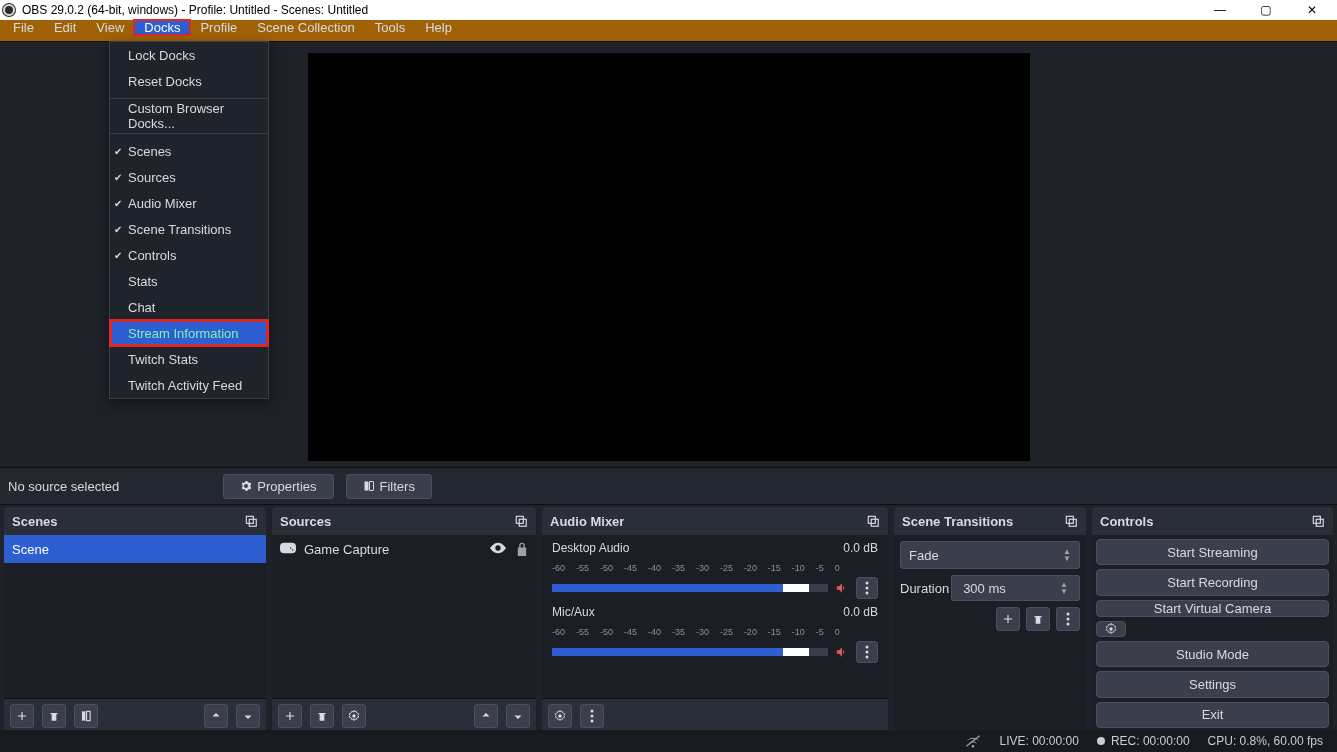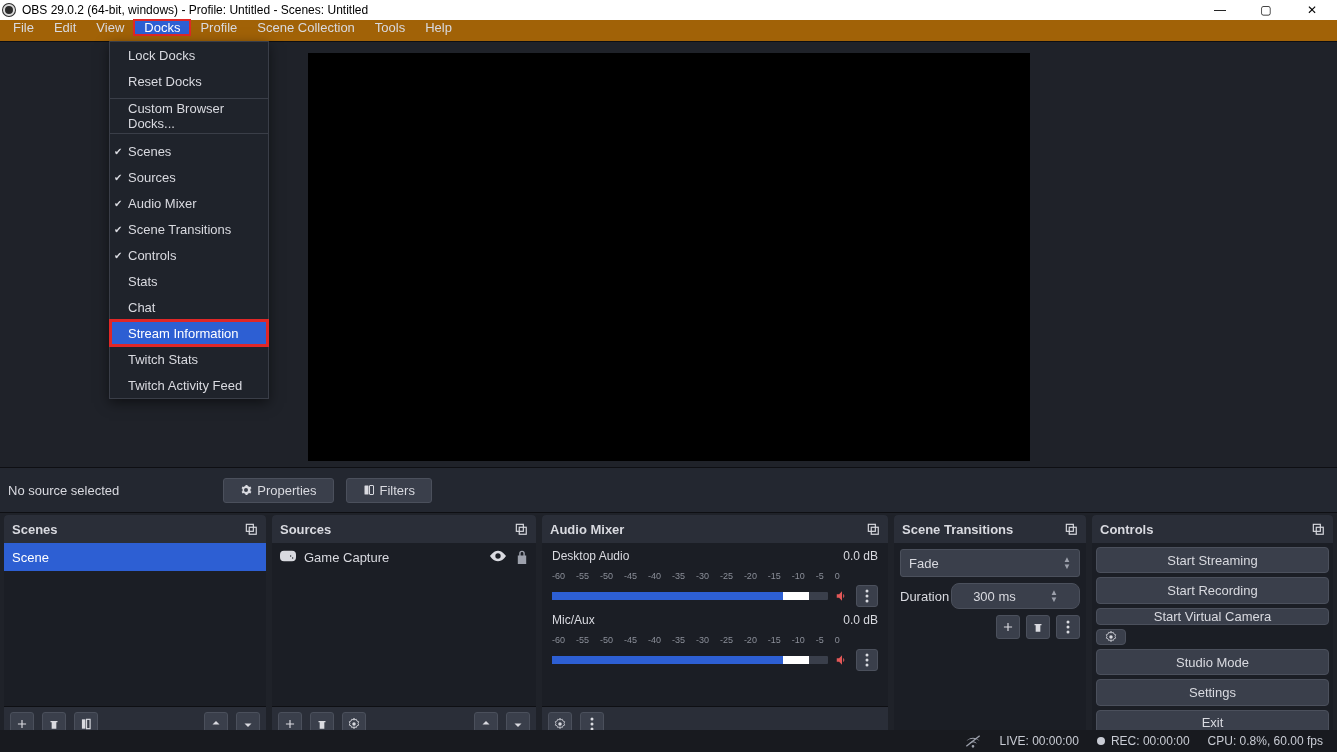--- a/index.html
+++ b/index.html
@@ -17,30 +17,30 @@
   
   .menubar { height:22px; background:#a16207; display:flex; align-items:flex-start; padding:0 3px; border-bottom:1px solid #0e0f13;}
   .menuitem { padding:0 10px; display:flex; align-items:center; font-size:13px; cursor:default;}
   .menuitem.active { background:#2d5fd3; color:#fff; }
   .red-highlight { outline:2px solid #e02727; outline-offset:-1px; }
 
   
   .dropdown { position:absolute; left:109px; top:41px; width:160px; background:#1f232b; border:1px solid #3a3e48; box-shadow:0 4px 12px rgba(0,0,0,.5); z-index:50; }
   .dd-item { height:26px; display:flex; align-items:center; padding-left:18px; font-size:13px; position:relative; }
   .dd-item .chk { position:absolute; left:4px; font-size:10px; color:#d9dae0;}
-  .dd-item.selected { background:#2d5fd3; color:#ffffff;}
+  .dd-item.selected { background:#2d5fd3; color:#86efac;}
   .dd-item.red-box { outline:3px solid #e02727; outline-offset:-2px;}
   .dd-sep { height:1px; background:#3a3e48; margin:4px 0;}
 
   
   .main-top { height:425px; background:#1f2229; display:flex; align-items:center; justify-content:center; position:relative;}
   .preview { width:722px; height:408px; background:#000; margin-top:5px;}
 
   
-  .src-toolbar { height:46px; background:#232730; display:flex; align-items:center; padding:0 8px; gap:12px; border-top:1px solid #0e0f13; border-bottom:1px solid #0e0f13;}
+  .src-toolbar { height:38px; background:#232730; display:flex; align-items:center; padding:0 8px; gap:12px; border-top:1px solid #0e0f13; border-bottom:1px solid #0e0f13;}
   .tool-btn { background:#3a3f4b; border:1px solid #4b505c; padding:4px 16px; border-radius:3px; display:flex; align-items:center; gap:5px; font-size:13px;}
   .tool-btn svg { width:12px; height:12px; fill:#d9dae0;}
 
   
   .docks { display:flex; height:225px; gap:6px; padding:0 4px; margin-top:2px;}
   .dock { background:#1b1e25; display:flex; flex-direction:column; border-radius:4px; overflow:hidden; }
   .dock-header { height:28px; background:#2a2e38; display:flex; align-items:center; justify-content:space-between; padding:0 8px; font-size:13px; font-weight:600;}
   .dock-header .pop-icon { width:14px; height:14px; }
   .dock-body { flex:1; background:#1b1e25; position:relative; overflow:hidden;}
   .dock-footer { height:34px; background:#2a2e38; display:flex; align-items:center; padding:0 6px; gap:8px; border-top:1px solid #0e0f13;}
@@ -67,21 +67,21 @@
   .scale { display:flex; justify-content:space-between; font-size:9px; color:#8b8f99; margin-top:8px; padding-right:38px;}
   .meter-row { display:flex; align-items:center; gap:6px; margin-top:4px;}
   .meter { height:8px; flex:1; background:#3a3f4b; position:relative; border-radius:1px;}
   .meter .fill { position:absolute; left:0; top:0; bottom:0; width:93%; background:linear-gradient(to right,#2d5fd3 0%, #2d5fd3 90%, #ffffff 90%, #ffffff 100%);}
   .vol-icon { width:16px; height:16px; display:flex; align-items:center; justify-content:center; color:#e35858;}
   .dots-btn { width:22px; height:22px; background:#3a3f4b; border:1px solid #4b505c; border-radius:3px; display:flex; align-items:center; justify-content:center;}
 
   
   .select-box { height:28px; background:#3a3f4b; border:1px solid #4b505c; border-radius:3px; margin:6px; display:flex; align-items:center; justify-content:space-between; padding:0 8px; font-size:13px;}
   .trans-row { display:flex; align-items:center; gap:2px; padding:0 6px; font-size:13px;}
-  .spin-box { flex:1; height:26px; background:#3a3f4b; border:1px solid #4b505c; border-radius:8px; display:flex; align-items:center; justify-content:space-between; padding:0 21px;}
+  .spin-box { flex:1; height:26px; background:#3a3f4b; border:1px solid #4b505c; border-radius:2px; display:flex; align-items:center; justify-content:space-between; padding:0 11px;}
   .spin-arrows { display:flex; flex-direction:column; font-size:8px; line-height:7px; color:#9da1ac;}
   .trans-btns { display:flex; gap:6px; padding:6px;}
 
   
   .ctrl-body { padding:4px; display:flex; flex-direction:column; gap:4px;}
   .ctrl-btn { height:29px; background:#3a3f4b; border:1px solid #4b505c; border-radius:4px; display:flex; align-items:center; justify-content:center; font-size:13px;}
   .ctrl-row { display:flex; gap:4px;flex-direction:column;}
   .ctrl-row .ctrl-btn { flex:1;}
   .ctrl-gear { width:30px; flex:0 0 30px;}
 

